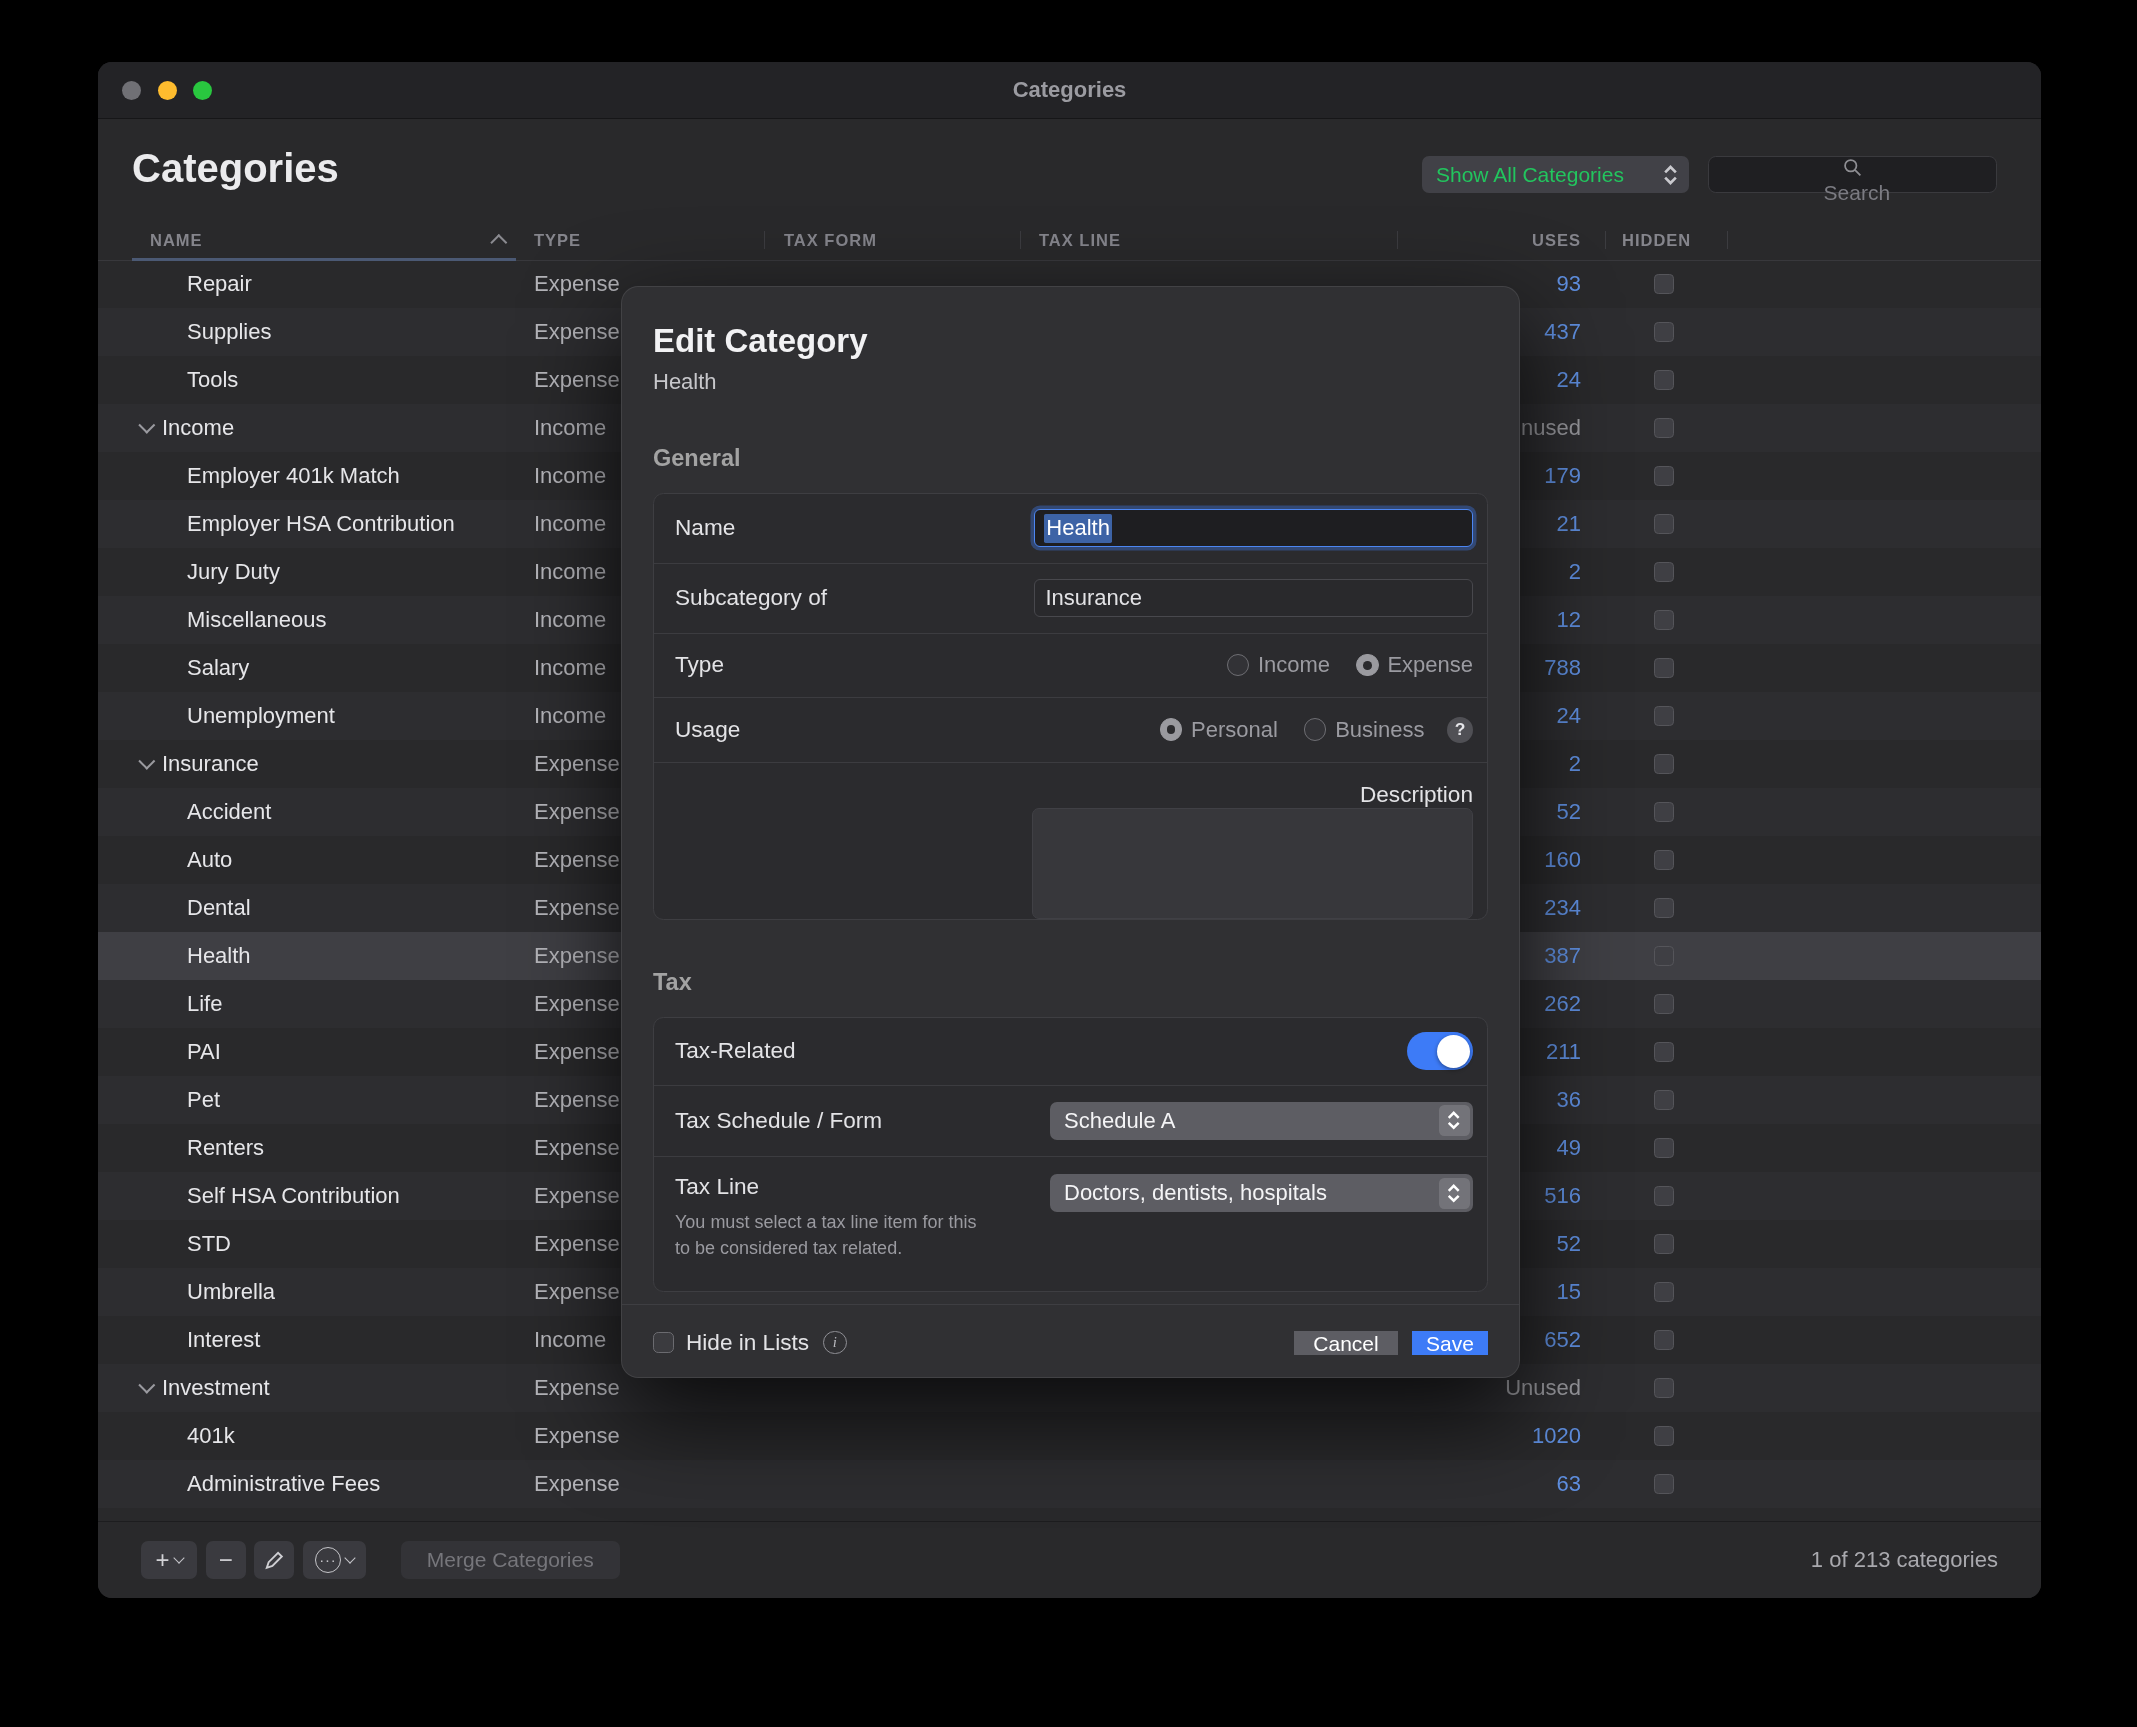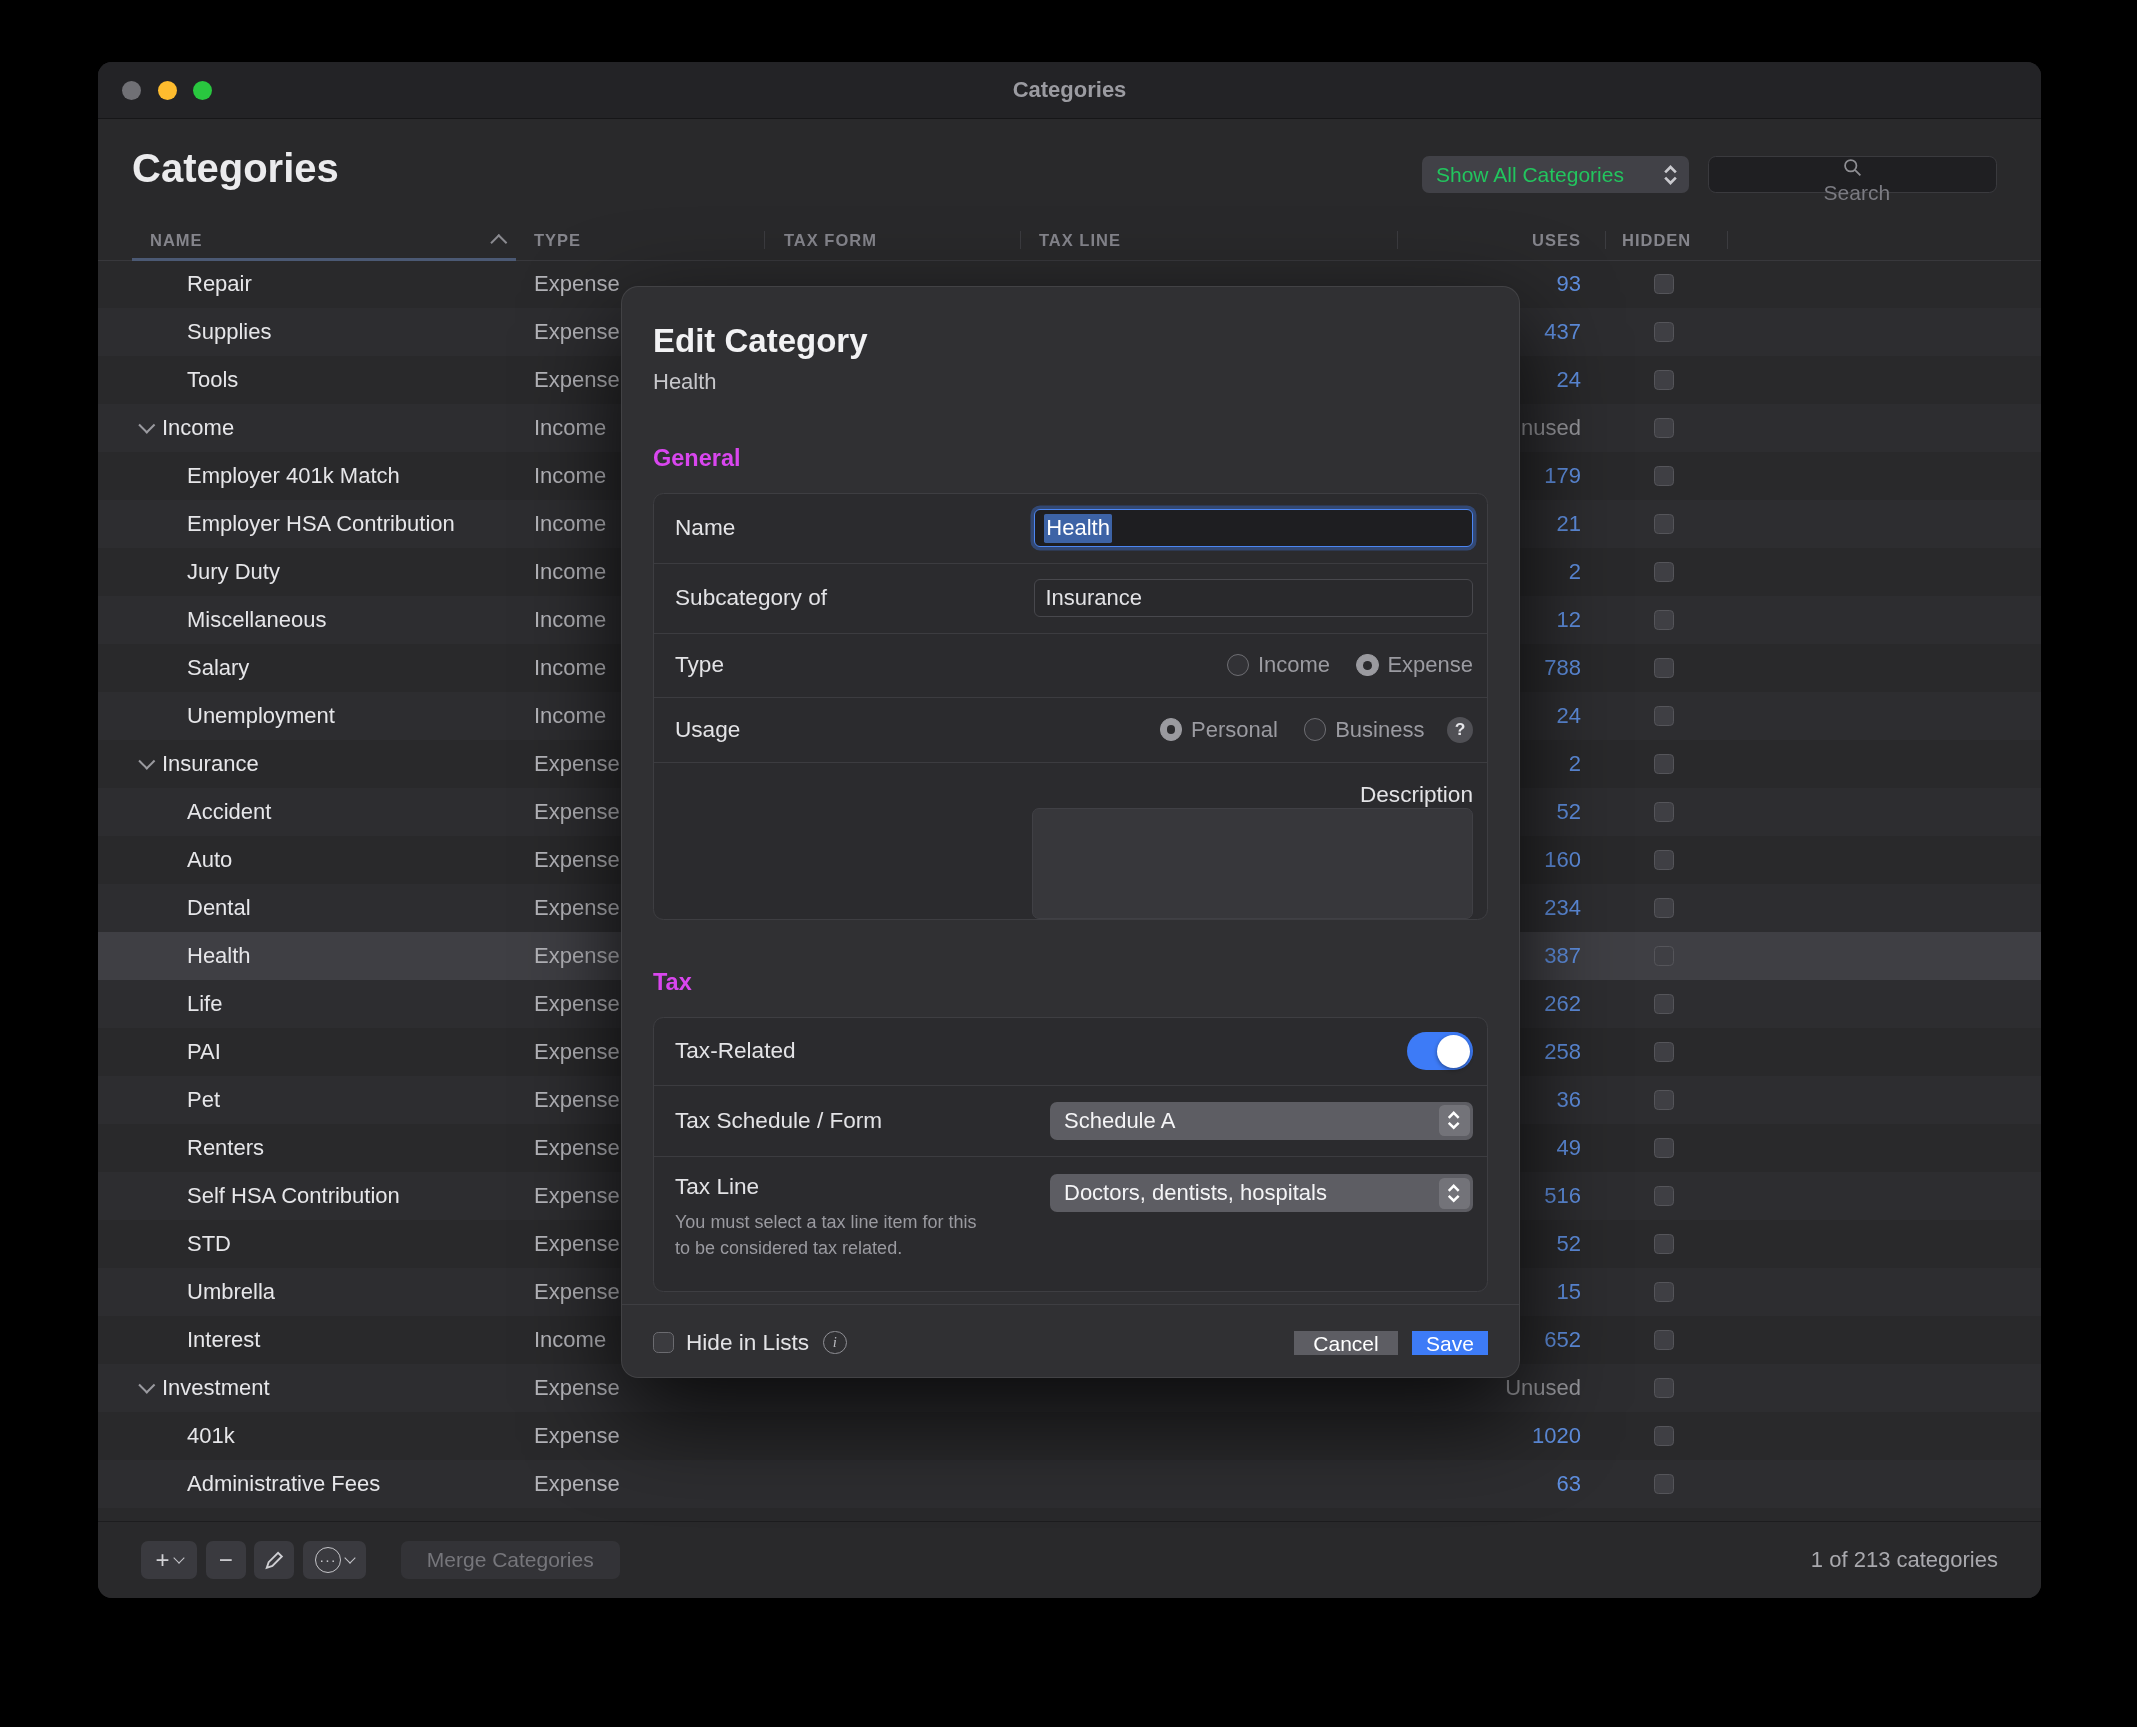--- a/index.html
+++ b/index.html
@@ -67,21 +67,21 @@
                justify-content:center;font-size:14.8px;letter-spacing:0.9px;color:#c5c5c9;line-height:1;}
   .tbtn.merge{width:219px;margin-left:26px;background:#333337;color:#76767b;font-size:21px;font-weight:400;}
   .count{margin-left:auto;font-size:22px;color:#a9a9ae;}
 
   
   .modal{position:absolute;left:621px;top:286px;width:899px;height:1092px;background:#303033;
          border:0.9px solid rgba(255,255,255,.09);border-radius:17.4px;box-sizing:border-box;
          padding:0 31px;z-index:10;box-shadow:0 35px 96px rgba(0,0,0,.78);overflow:hidden;}
   .m-title{padding-top:35px;font-size:33px;font-weight:700;color:#f2f2f4;}
   .m-sub{margin-top:8.7px;font-size:22px;color:#c7c7cb;}
-  .m-section{margin-top:50px;font-size:23.5px;font-weight:700;color:#d946ef;}
+  .m-section{margin-top:50px;font-size:23.5px;font-weight:700;color:#a3a3a3;}
   .m-section.tax{margin-top:49px;}
   .group{margin-top:21px;border:0.9px solid #3e3e42;border-radius:10.4px;background:#2b2b2e;overflow:hidden;}
   .grow{display:flex;align-items:center;padding:0 14px 0 21px;border-bottom:0.9px solid #3c3c40;box-sizing:border-box;}
   .grow:last-child{border-bottom:none;}
   .glabel{font-size:22.6px;color:#e3e3e6;}
   .r-name{height:70px;} .r-sub{height:70px;} .r-type{height:64px;} .r-usage{height:65px;}
   .r-desc{height:156px;align-items:flex-end;padding-top:19px;flex-direction:column;}
   .r-taxrel{height:68px;} .r-sched{height:71px;}
   .r-line{height:134px;align-items:flex-start;padding-top:17.4px;}
 
@@ -276,21 +276,21 @@
       </div>
       <div class="trow">
         <span class="c-name">Life</span>
         <span class="c-type">Expense</span>
         <span class="c-uses">262</span>
         <span class="c-hidden"></span>
       </div>
       <div class="trow">
         <span class="c-name">PAI</span>
         <span class="c-type">Expense</span>
-        <span class="c-uses">258</span>
+        <span class="c-uses">211</span>
         <span class="c-hidden"></span>
       </div>
       <div class="trow">
         <span class="c-name">Pet</span>
         <span class="c-type">Expense</span>
         <span class="c-uses">36</span>
         <span class="c-hidden"></span>
       </div>
       <div class="trow">
         <span class="c-name">Renters</span>

